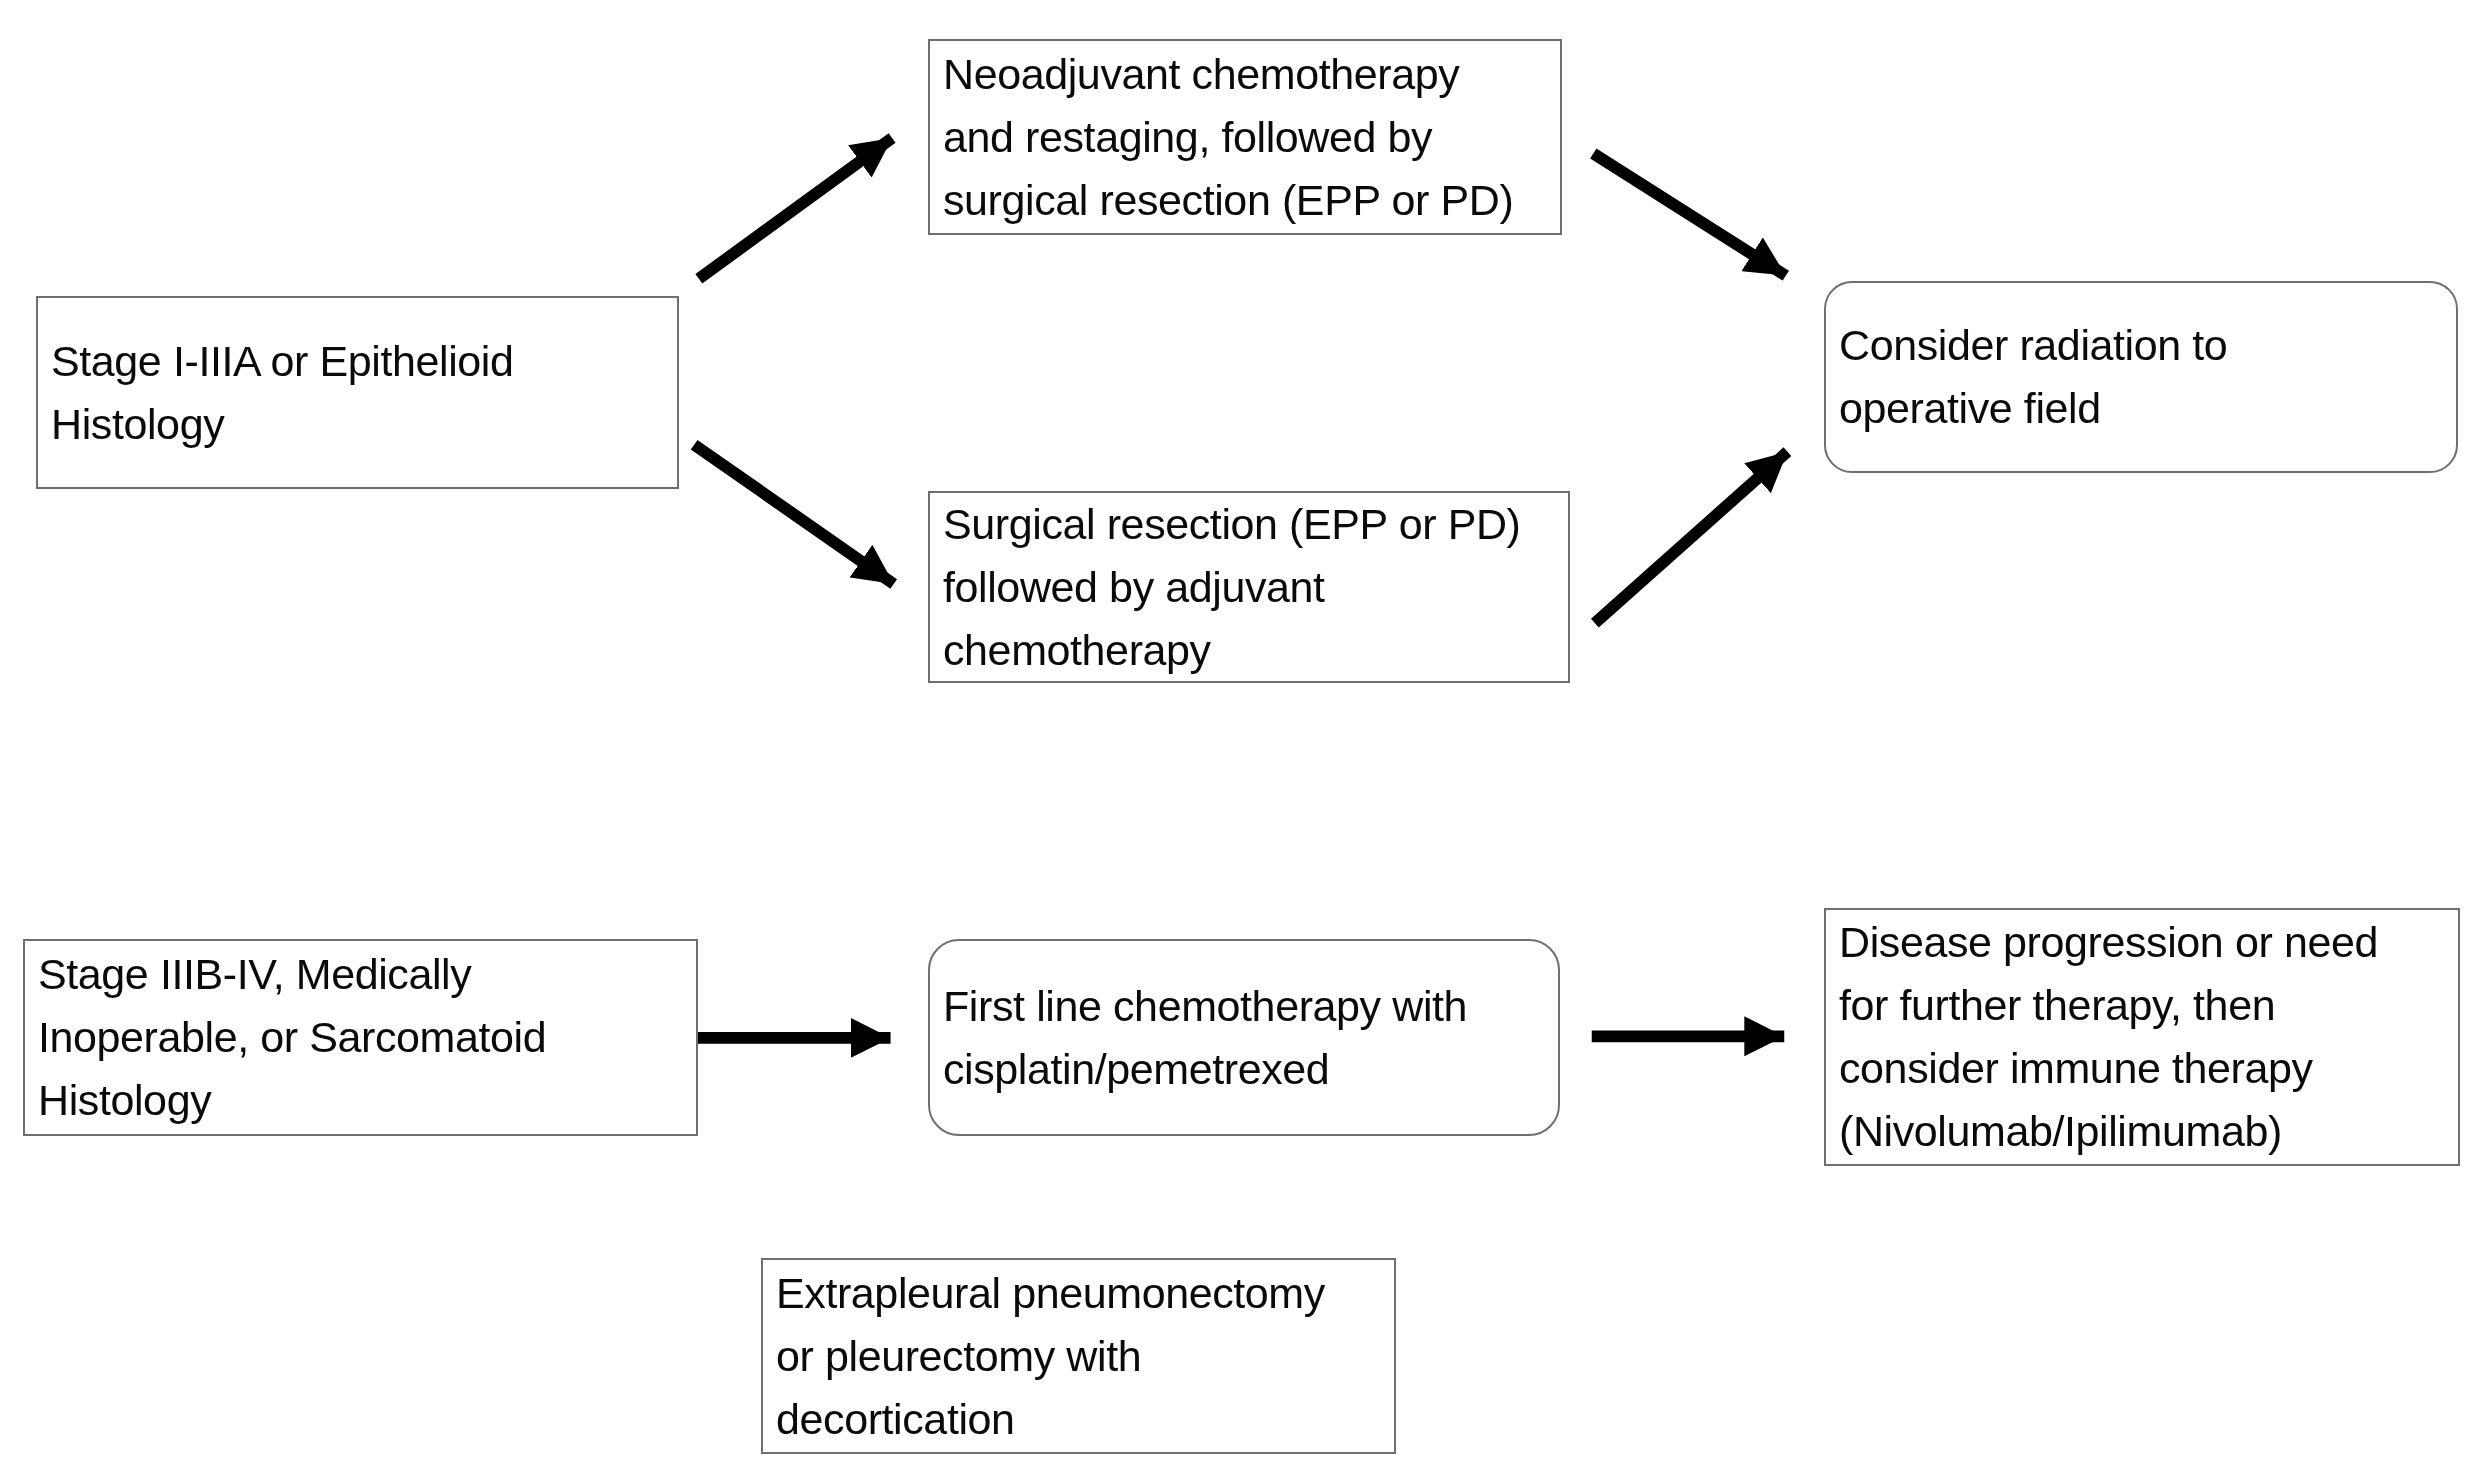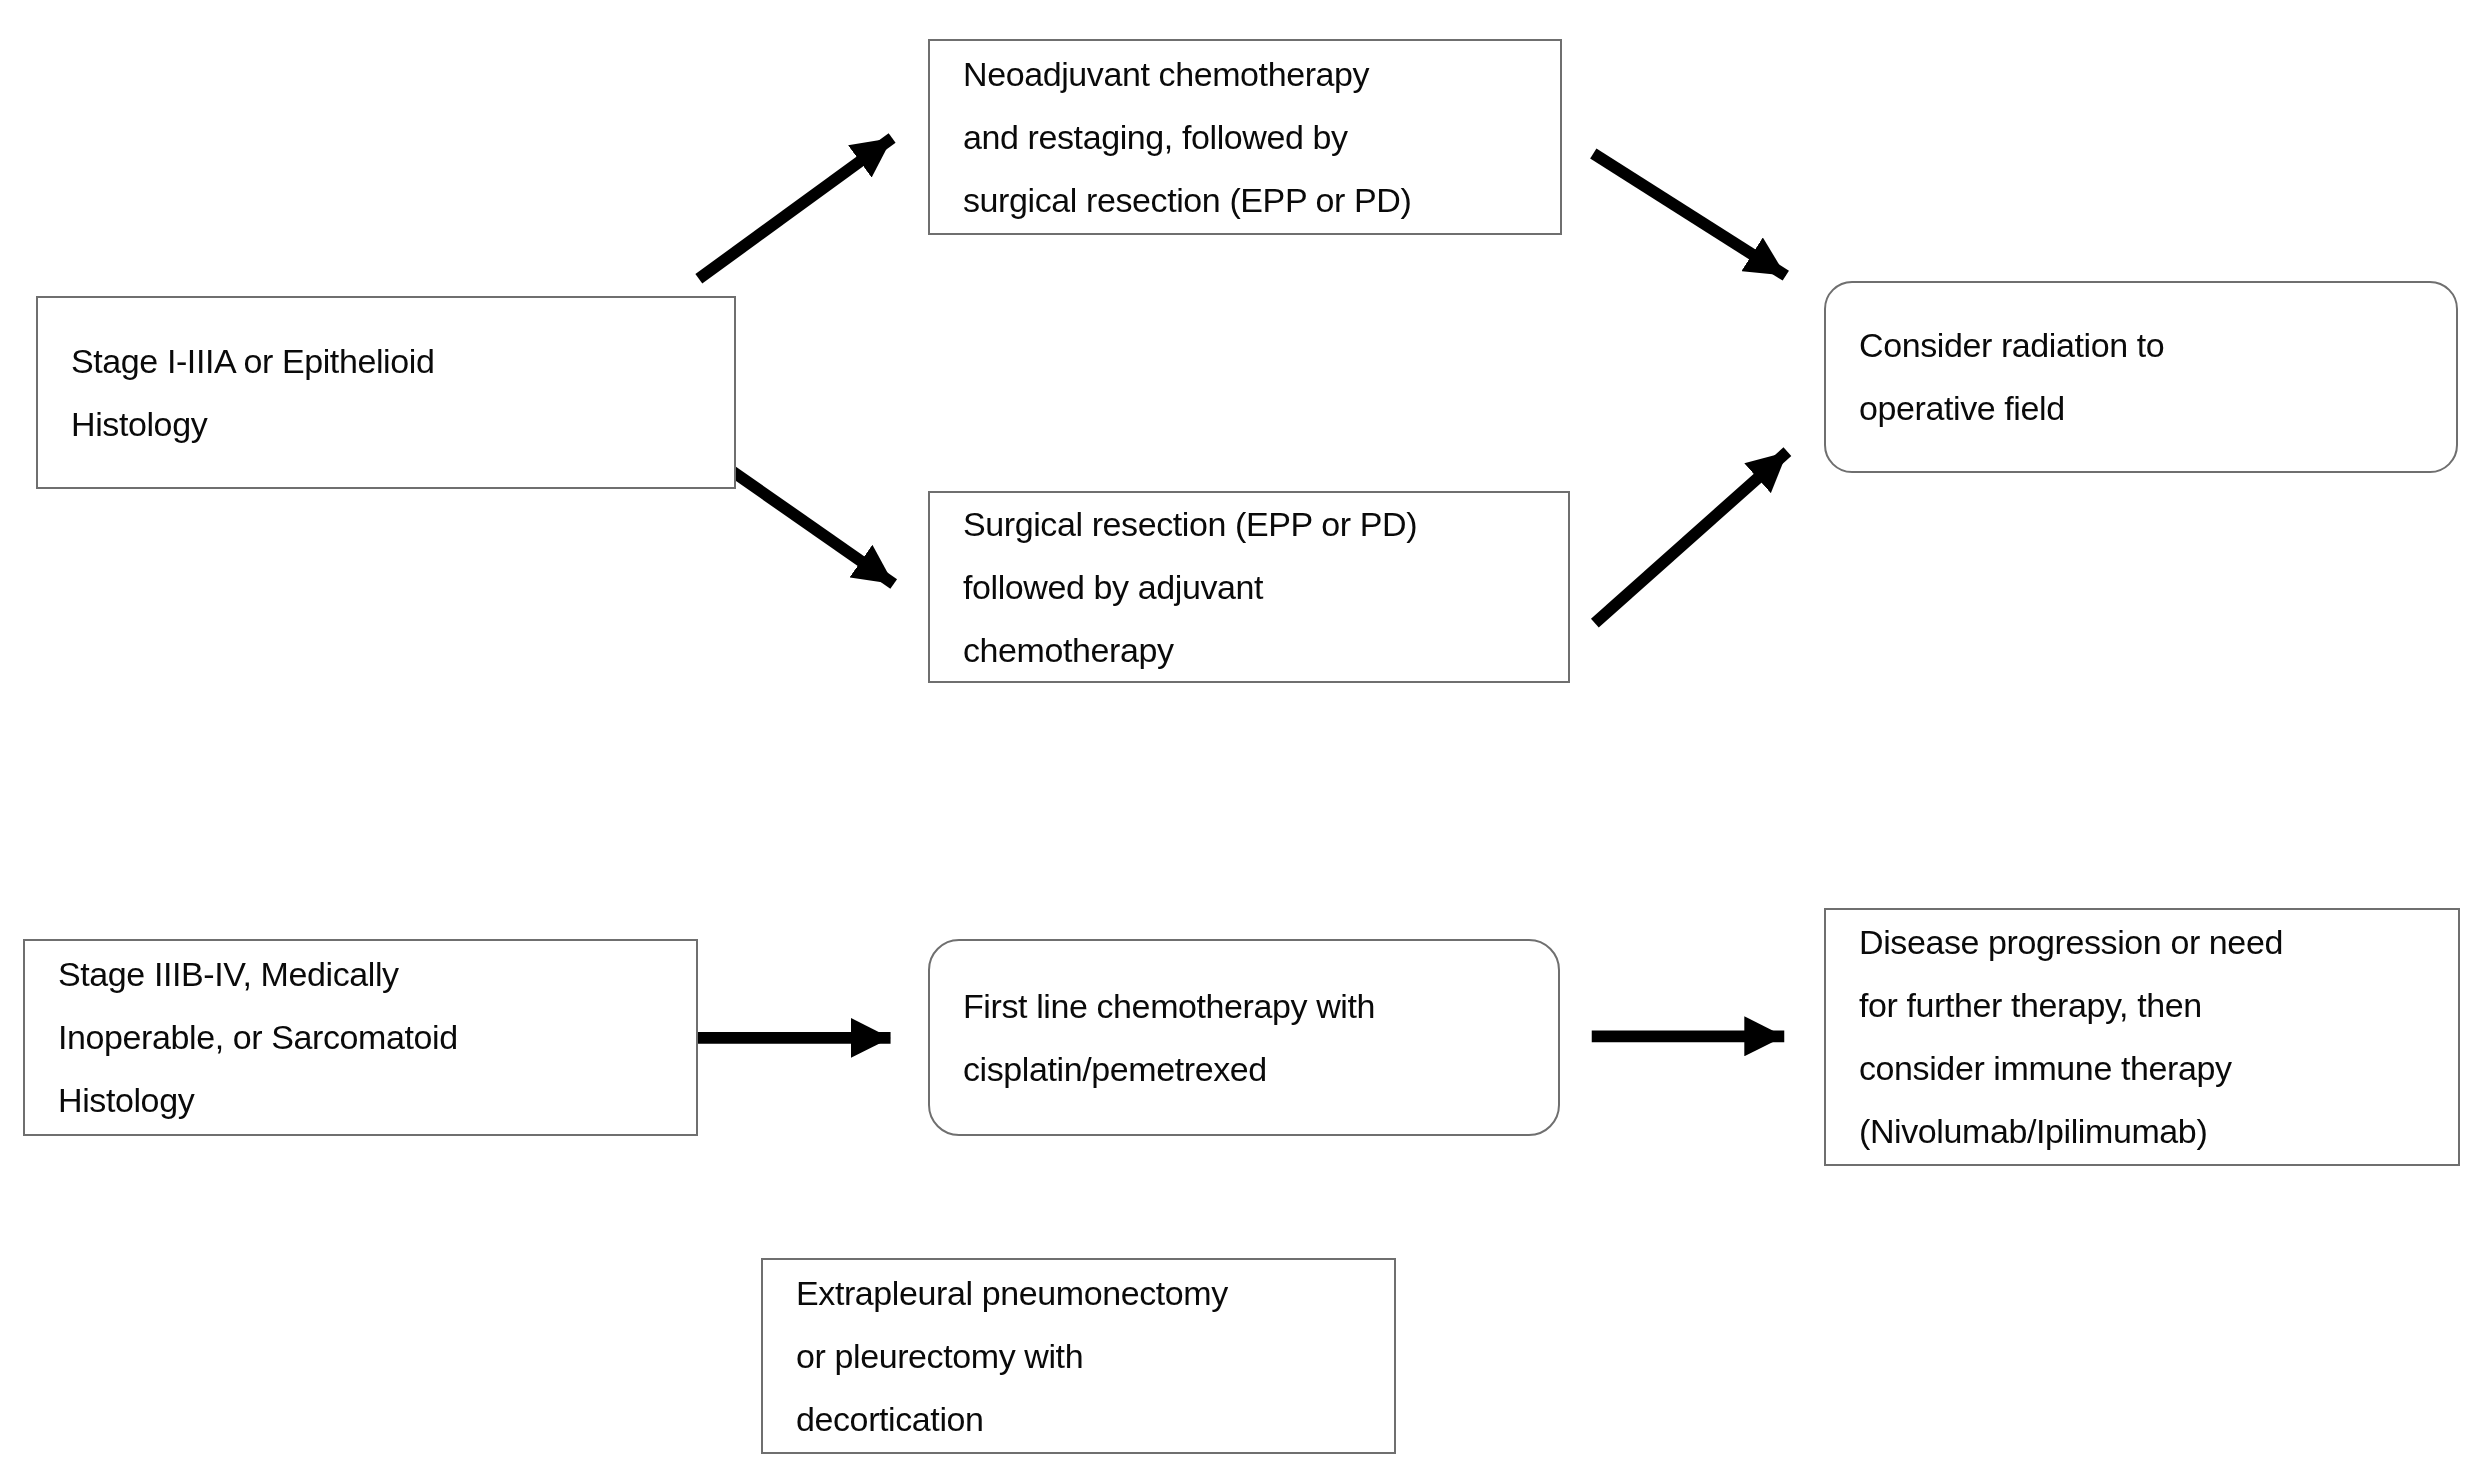--- a/index.html
+++ b/index.html
@@ -25,29 +25,29 @@
   .node {
     position: absolute;
     box-sizing: border-box;
     background: #ffffff;
     border: 2.3px solid #6f6f6f;
     display: flex;
     align-items: center;
   }
   .node .label {
     display: block;
-    padding: 0 11px 0 33px;
-    font-size: 34px;
+    padding: 0 11px 0 13px;
+    font-size: 43px;
     line-height: 63px;
     color: #0a0a0a;
     white-space: pre-line;
     letter-spacing: -0.4px;
   }
   
-  #n-stage1   { left: 36px;   top: 296px;  width: 700px; height: 193px; }
+  #n-stage1   { left: 36px;   top: 296px;  width: 643px; height: 193px; }
   #n-neo      { left: 928px; top: 39px;   width: 634px; height: 196px; }
   #n-surg     { left: 928px; top: 491px;  width: 642px; height: 192px; }
   #n-rad      { left: 1824px; top: 281px;  width: 634px; height: 192px; border-radius: 28px; }
   #n-stage3b  { left: 23px;   top: 939px; width: 675px; height: 197px; }
   #n-chemo    { left: 928px; top: 939px; width: 632px; height: 197px; border-radius: 31px; }
   #n-prog     { left: 1824px; top: 908px; width: 636px; height: 258px; }
   #n-epp      { left: 761px;  top: 1258px; width: 635px; height: 196px; }
 </style>
 </head>
 <body>

